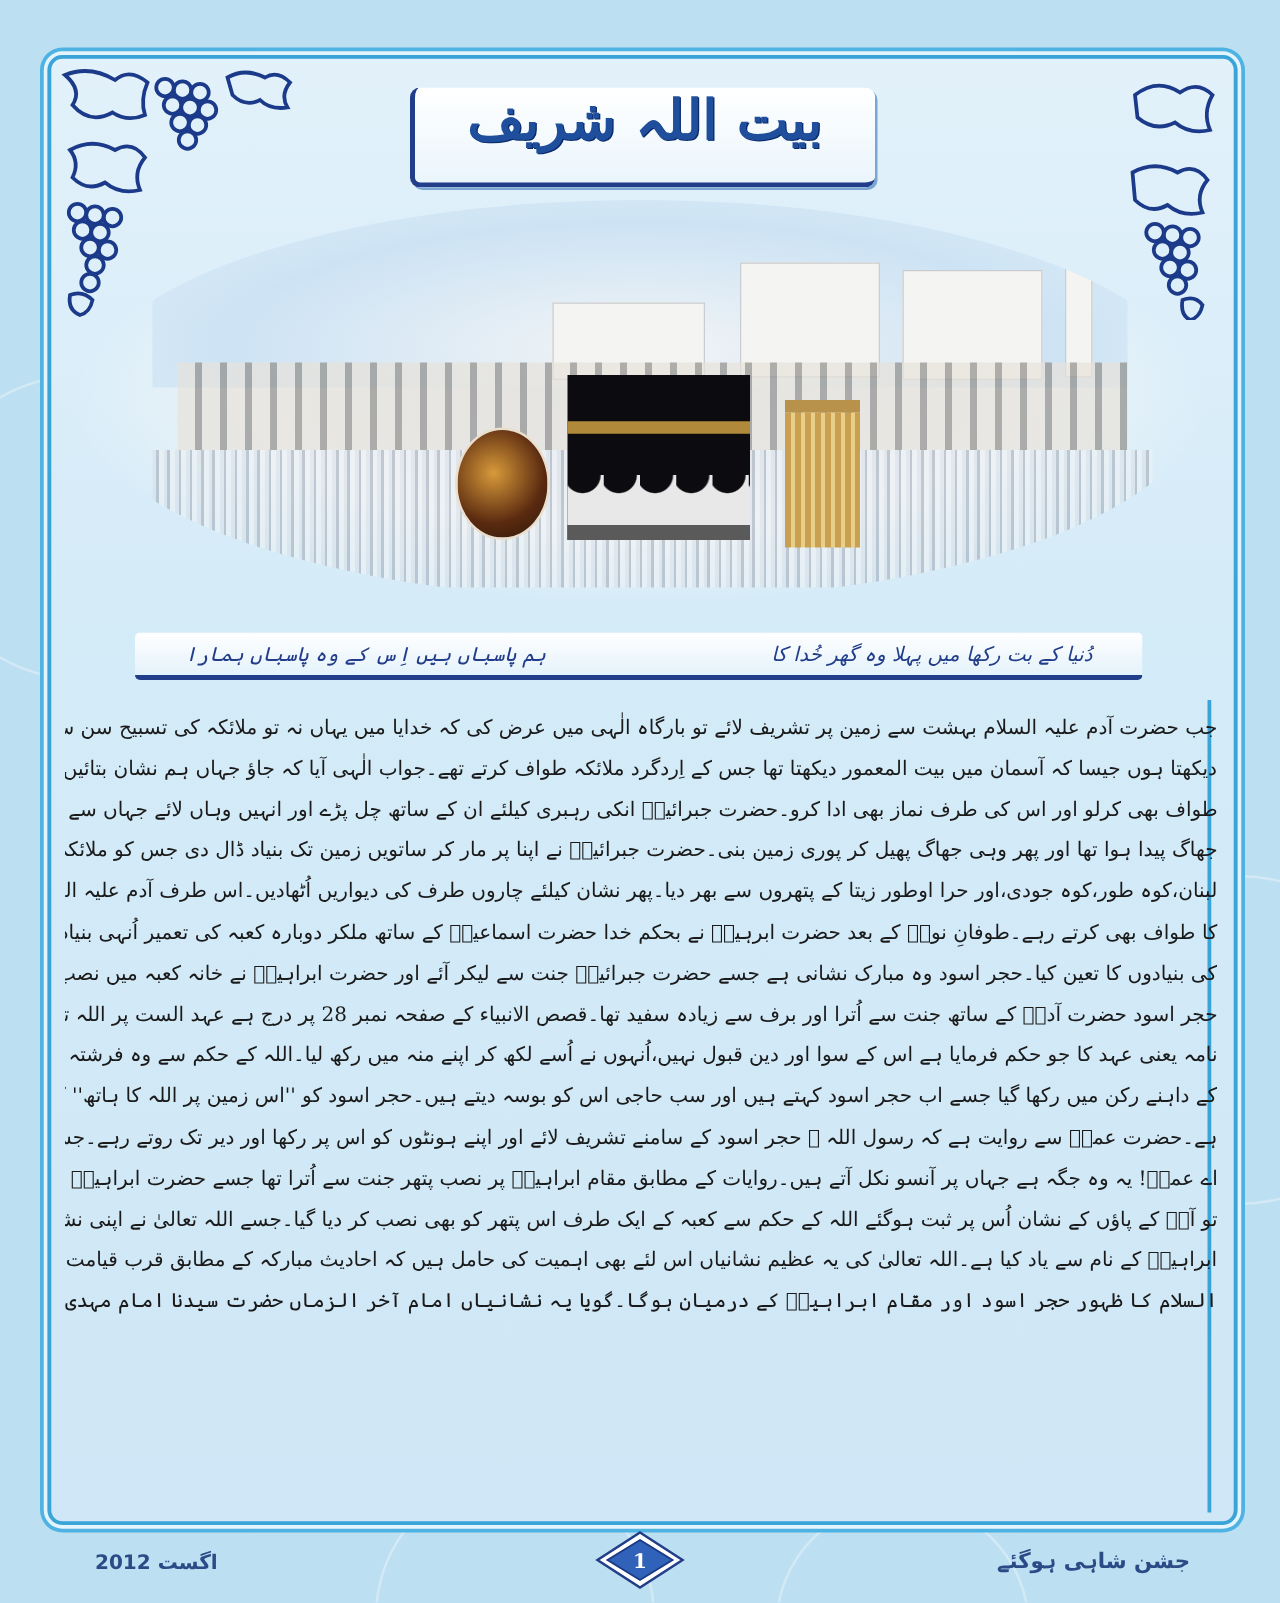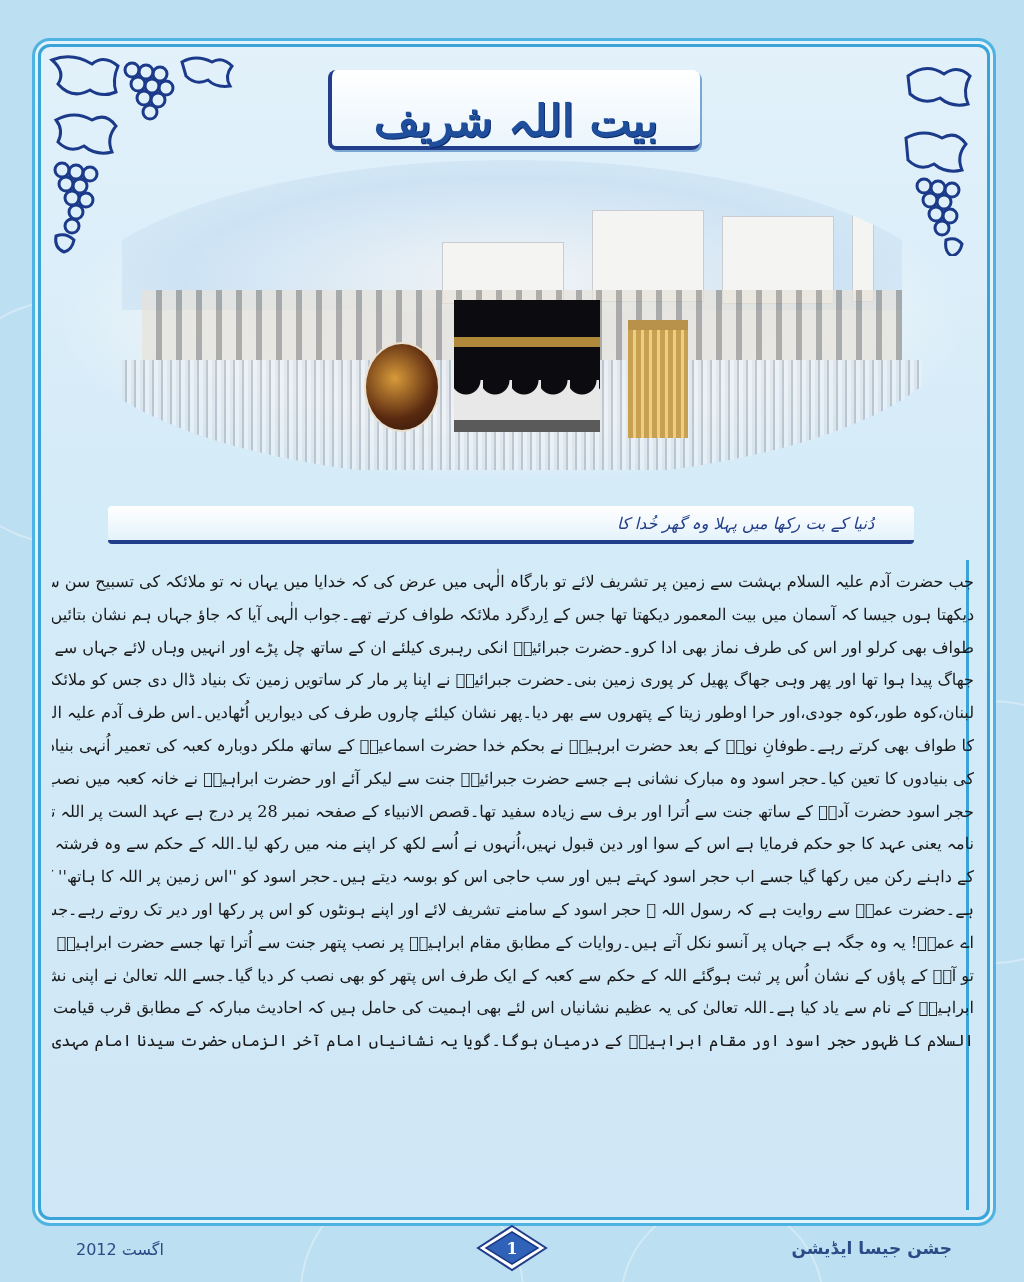--- a/index.html
+++ b/index.html
@@ -14,21 +14,21 @@
     border: 3px solid #3aa4d8; border-radius: 12px;
     box-shadow: 0 0 0 3px #e4f4fc, 0 0 0 6px #4eb2e2;
     background: linear-gradient(#e2f1fa 0%, #d4ebf8 40%, #cfe7f6 100%);
   }
   .title-box {
     position: absolute; left: 328px; top: 70px; width: 368px; height: 76px;
     background: linear-gradient(#ffffff, #eaf5fc);
     border-radius: 8px;
     border-left: 4px solid #223d8a; border-bottom: 4px solid #223d8a;
     box-shadow: 2px 2px 0 #7aa6d4;
-    display: flex; align-items: flex-end; justify-content: center;
+    display: flex; align-items: flex-start; justify-content: center;
   }
   .title-text {
     font-family: "DejaVu Serif", serif; font-weight: bold; font-size: 44px; color: #1f4f9c;
     direction: rtl; text-shadow: 1px 1px 0 #0a2a6a;
   }
   .photo {
     position: absolute; left: 62px; top: 160px; width: 900px; height: 320px;
     border-radius: 50% / 50%;
     background: radial-gradient(ellipse at center, #dfe6ee 0%, #eef3f7 45%, rgba(220,236,248,0) 72%);
     overflow: hidden;
@@ -59,21 +59,21 @@
   }
   .verse { font-family: "DejaVu Serif", serif; font-size: 16px; color: #223d8a; font-style: italic; }
   .body-text {
     position: absolute; left: 52px; top: 566px; width: 922px; height: 646px;
     direction: rtl; text-align: justify;
     font-family: "DejaVu Serif", serif; font-size: 16px; line-height: 32.8px; color: #1a1a1a;
     margin: 0;
   }
   .body-text .ln { display: block; text-align-last: justify; white-space: nowrap; overflow: hidden; }
   .right-rule { position: absolute; left: 966px; top: 560px; width: 3px; height: 650px; background: #3aa4d8; }
-  .footer-left { position: absolute; left: 76px; top: 1240px; font-size: 16px; color: #2a4b86; font-weight: normal; direction: rtl; }
+  .footer-left { position: absolute; left: 76px; top: 1240px; font-size: 16px; color: #2a4b86; font-weight: bold; direction: rtl; }
   .footer-right { position: absolute; right: 72px; top: 1238px; font-size: 17px; color: #2a4b86; font-weight: bold; direction: rtl; }
   .page-badge {
     position: absolute; left: 476px; top: 1224px; width: 72px; height: 48px;
     display: flex; align-items: center; justify-content: center;
   }
   .page-badge svg { position: absolute; left: 0; top: 0; }
   .page-num { position: relative; font-family: "DejaVu Serif", serif; font-size: 16px; color: #ffffff; font-weight: bold; }
 </style>
 </head>
 <body>
@@ -147,20 +147,21 @@
     <path d="M44 184 q10 -4 16 4 q-2 10 -10 12 q-8 -4 -6 -16z"></path>
   </g>
 </svg>
 
 <div class="title-box">
   <span class="title-text">بیت اللہ شریف</span>
 </div>
 
 <div class="verse-bar">
   <span class="verse">دُنیا کے بت رکھا میں پہلا وہ گھر خُدا کا</span>
+  <span class="verse">ہم پاسباں ہیں اِس کے وہ پاسباں ہمارا</span>
 </div>
 
 <div class="right-rule"></div>
 
 <div class="body-text">
   <span class="ln">جب حضرت آدم علیہ السلام بہشت سے زمین پر تشریف لائے تو بارگاہ الٰہی میں عرض کی کہ خدایا میں یہاں نہ تو ملائکہ کی تسبیح سن سکتا ہوں اور نہ کوئی عبادت گاہ</span>
   <span class="ln">دیکھتا ہوں جیسا کہ آسمان میں بیت المعمور دیکھتا تھا جس کے اِردگرد ملائکہ طواف کرتے تھے۔جواب الٰہی آیا کہ جاؤ جہاں ہم نشان بتائیں وہاں کعبہ بنا کر اس کے اِردگرد</span>
   <span class="ln">طواف بھی کرلو اور اس کی طرف نماز بھی ادا کرو۔حضرت جبرائیلؑ انکی رہبری کیلئے ان کے ساتھ چل پڑے اور انہیں وہاں لائے جہاں سے زمین بنی تھی یعنی جس جگہ</span>
   <span class="ln">جھاگ پیدا ہوا تھا اور پھر وہی جھاگ پھیل کر پوری زمین بنی۔حضرت جبرائیلؑ نے اپنا پر مار کر ساتویں زمین تک بنیاد ڈال دی جس کو ملائکہ نے پانچ پہاڑوں کوہ</span>
   <span class="ln">لبنان،کوہ طور،کوہ جودی،اور حرا اوطور زیتا کے پتھروں سے بھر دیا۔پھر نشان کیلئے چاروں طرف کی دیواریں اُٹھادیں۔اس طرف آدم علیہ السلام نماز پڑھتے رہے اور اس</span>
@@ -177,13 +178,13 @@
 </div>
 
 <div class="footer-left">اگست 2012</div>
 <div class="page-badge">
   <svg width="72" height="48" viewBox="0 0 72 48">
     <polygon points="36,2 70,24 36,46 2,24" fill="#ffffff" stroke="#223d8a" stroke-width="2"></polygon>
     <polygon points="36,8 62,24 36,40 10,24" fill="#2f62b8" stroke="#1a3a86" stroke-width="1.5"></polygon>
   </svg>
   <span class="page-num">1</span>
 </div>
-<div class="footer-right">جشن جیسا ایڈیشن</div>
+<div class="footer-right">جشن شاہی ہوگئے</div>
 
 </body></html>

